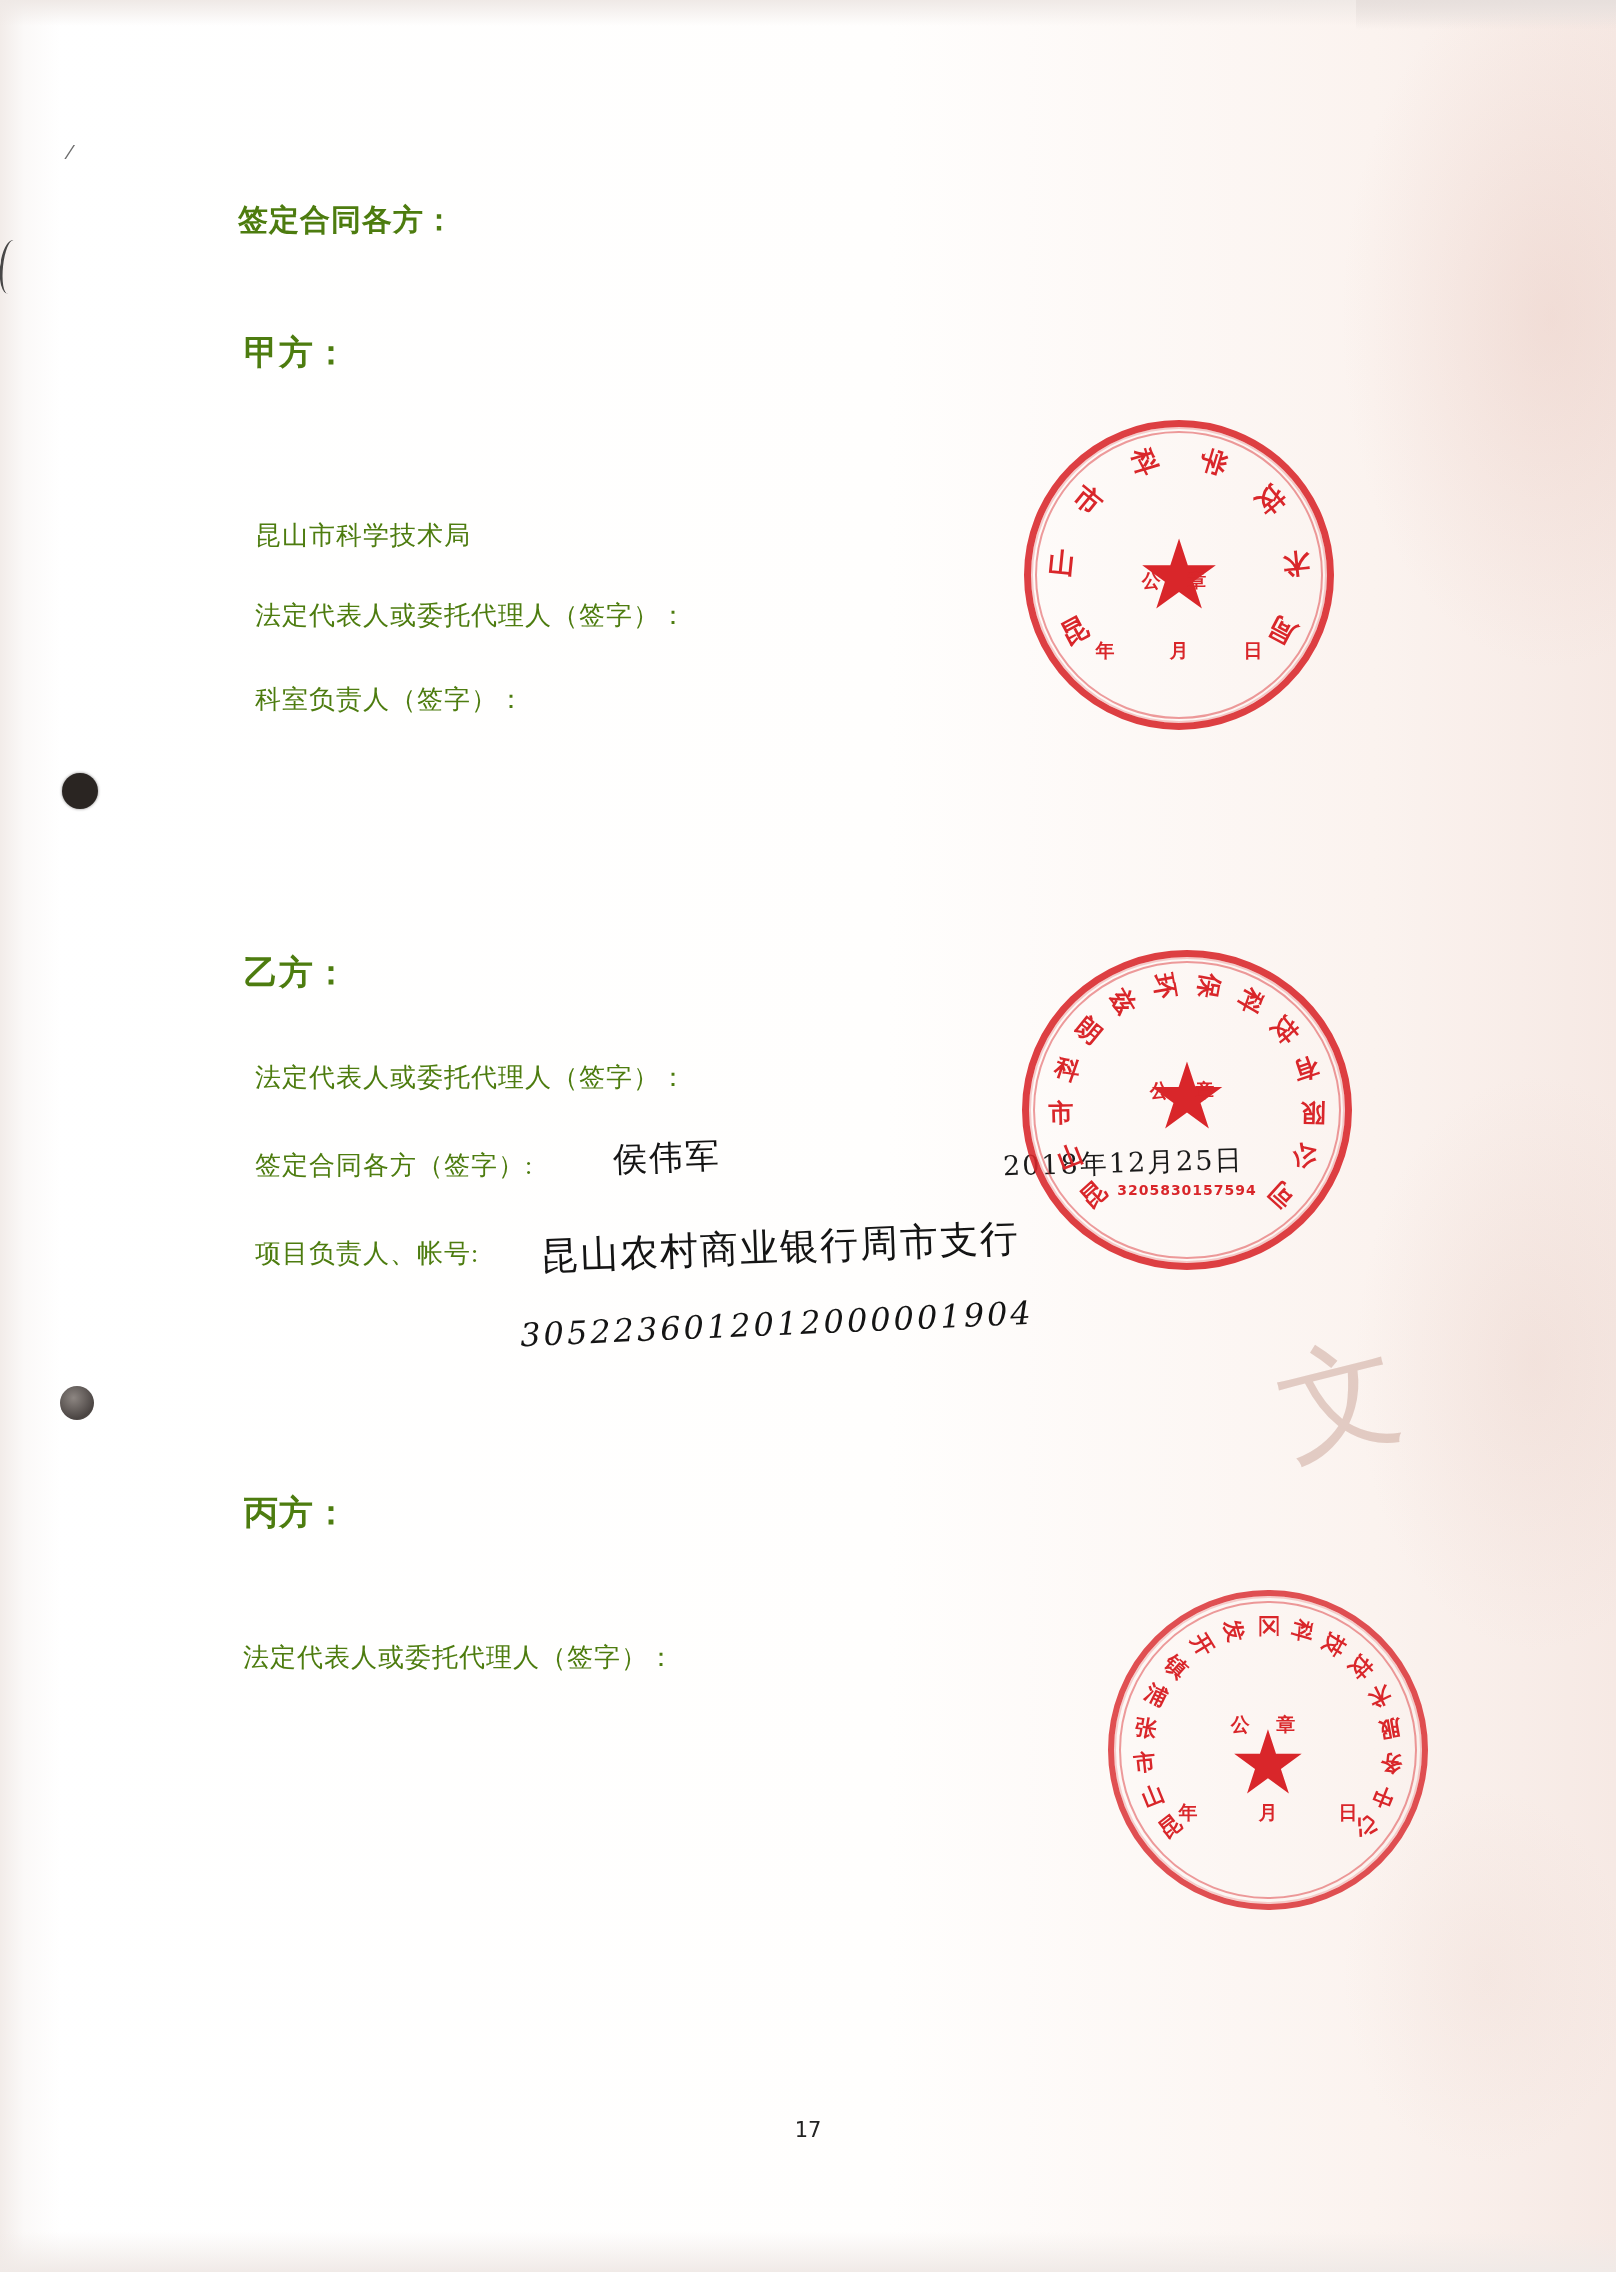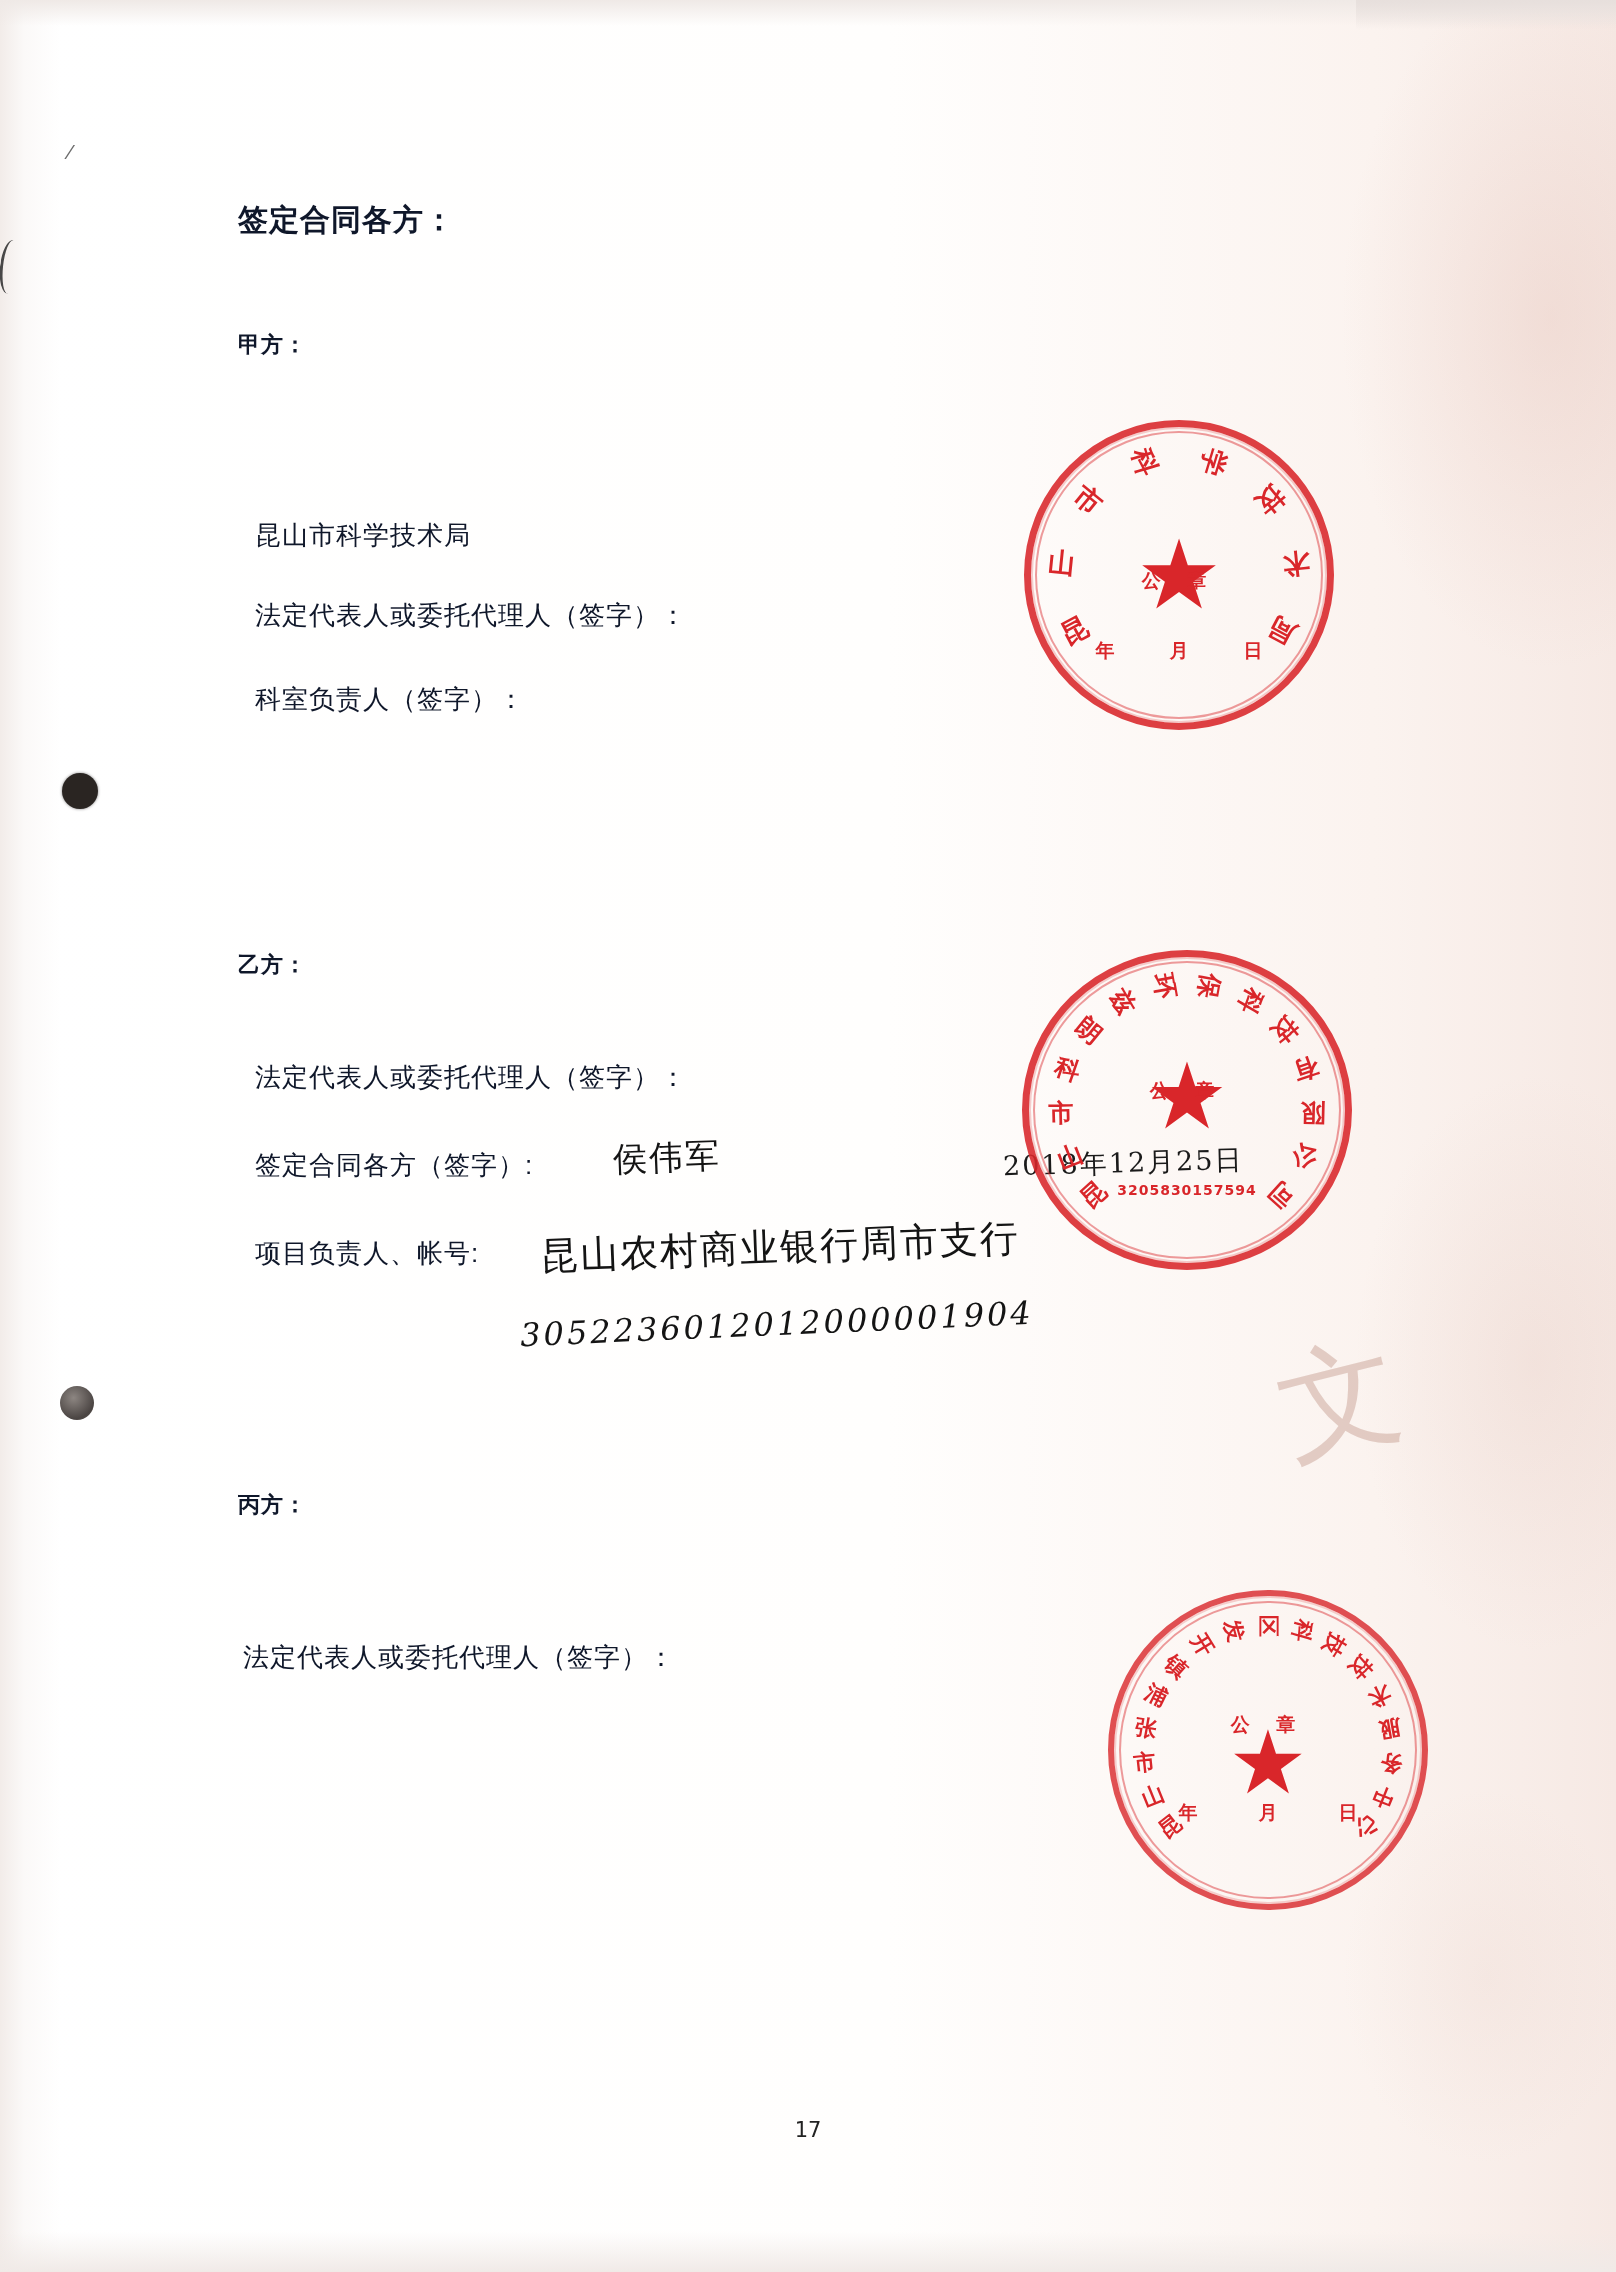--- a/index.html
+++ b/index.html
@@ -45,33 +45,34 @@
   .smudge-tr {
     position: absolute;
     right: 0; top: 0; width: 260px; height: 30px;
     background: linear-gradient(180deg, #e6dedb, rgba(255,255,255,0));
     opacity: .9;
   }
 
   
   .doc-text {
     position: absolute;
-    font-family: Liberation Sans, sans-serif;
-    color: #0f172a;
+    font-family: Liberation Serif, serif;
+    color: #4d7c0f;
     white-space: nowrap;
     letter-spacing: 1px;
     text-align: right;
   }
   .heading {
     font-size: 30px;
     font-weight: 700;
   }
   .party {
-    font-size: 22px;
-    font-weight: 700;
+    font-size: 34px;
+    font-weight: 700;
+    margin-left: 6px;
   }
   .line {
     font-size: 26px;
     font-weight: 500;
   }
   .page-num {
     position: absolute;
     font-size: 21px;
     color: #222;
     left: 0; right: 0;

